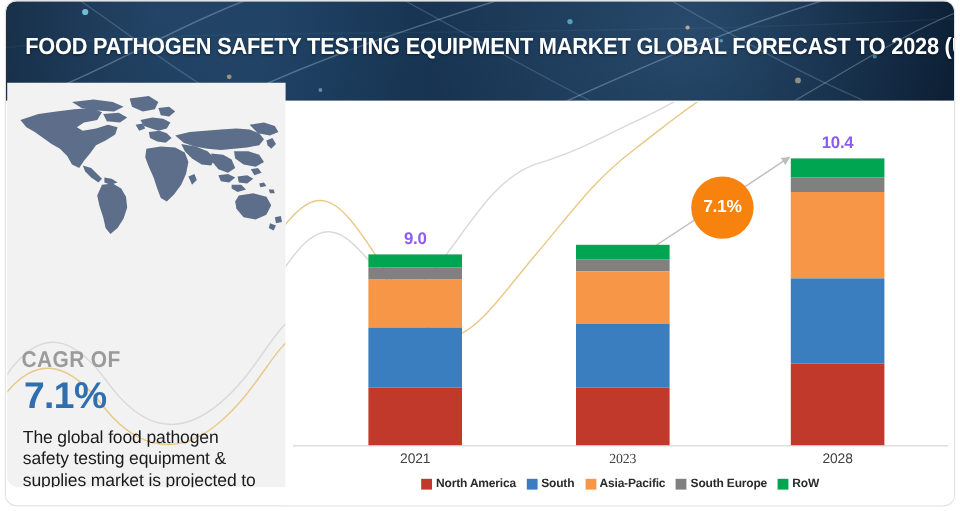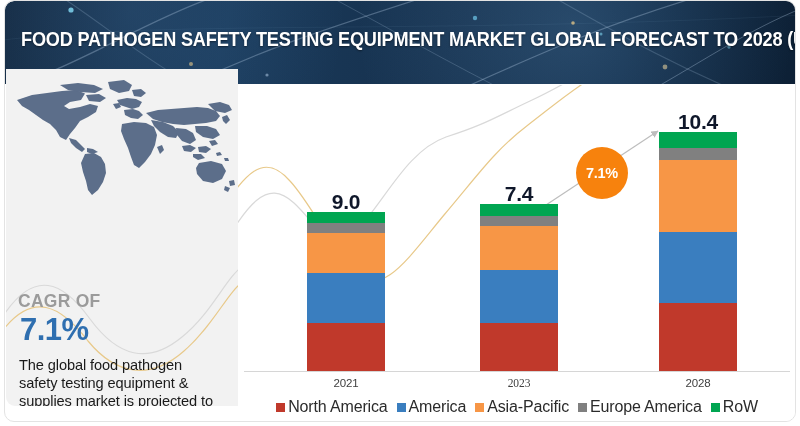--- a/index.html
+++ b/index.html
@@ -68,21 +68,21 @@
     background:#ffffff;overflow:hidden;
     border-bottom-right-radius:9px;
   }
   .chart-bg{position:absolute;left:0;top:0;}
   .plot{position:absolute;left:0;top:0;width:558px;height:337px;}
 
   .bar{position:absolute;width:78px;}
   .seg{position:absolute;left:0;width:78px;}
   .bar-total{
     position:absolute;text-align:center;width:78px;
-    color:#0f172a;font-size:21px;font-weight:bold;letter-spacing:-0.2px;
+    color:#8b5cf6;font-size:14px;font-weight:bold;letter-spacing:-0.2px;
   }
   .xtick{
     position:absolute;text-align:center;width:90px;
     color:#404040;font-size:11.5px;letter-spacing:-0.1px;
   }
   .axis-line{
     position:absolute;left:6px;top:286px;width:546px;height:1px;background:#d6d6d6;
   }
 
   .badge{
@@ -92,21 +92,21 @@
   }
   .badge span{color:#ffffff;font-size:14.5px;font-weight:bold;letter-spacing:-0.3px;}
 
   
   .legend{
     position:absolute;left:0px;top:313px;width:558px;
     display:flex;justify-content:center;align-items:center;gap:9px;
   }
   .legend-item{display:flex;align-items:center;gap:3px;}
   .swatch{width:9px;height:9px;display:inline-block;}
-  .legend-label{color:#2b2b2b;font-size:16px;letter-spacing:-0.15px;white-space:nowrap;}
+  .legend-label{color:#2b2b2b;font-size:10px;letter-spacing:-0.15px;white-space:nowrap;font-weight:bold;}
 </style>
 </head>
 <body>
 
 <div id="root">
  <div class="frame">
 
   <div class="header">
     <svg width="792" height="83" viewBox="0 0 792 83">
       <defs>
@@ -229,21 +229,20 @@
       <div class="bar-total" style="left:69px;top:105px;">9.0</div>
       <div class="bar" style="left:69px;top:127px;height:159px;">
         <div class="seg" style="top:0px;height:11px;background:#00a551;"></div>
         <div class="seg" style="top:11px;height:10px;background:#808080;"></div>
         <div class="seg" style="top:21px;height:40px;background:#f79646;"></div>
         <div class="seg" style="top:61px;height:50px;background:#3a7ebf;"></div>
         <div class="seg" style="top:111px;height:48px;background:#c0392b;"></div>
       </div>
       <div class="xtick" style="left:63px;top:292px;">2021</div>
 
-      <div class="bar-total" style="left:242px;top:97px;">7.4</div>
       <div class="bar" style="left:242px;top:119px;height:167px;">
         <div class="seg" style="top:0px;height:12px;background:#00a551;"></div>
         <div class="seg" style="top:12px;height:10px;background:#808080;"></div>
         <div class="seg" style="top:22px;height:44px;background:#f79646;"></div>
         <div class="seg" style="top:66px;height:53px;background:#3a7ebf;"></div>
         <div class="seg" style="top:119px;height:48px;background:#c0392b;"></div>
       </div>
       <div class="xtick" style="left:236px;top:292px;font-family:Liberation Serif, serif;">2023</div>
 
       <div class="bar-total" style="left:421px;top:25px;">10.4</div>
@@ -260,29 +259,29 @@
         <span>7.1%</span>
       </div>
 
       <div class="legend">
         <div class="legend-item">
           <span class="swatch" style="background:#c0392b;"></span>
           <span class="legend-label">North America</span>
         </div>
         <div class="legend-item">
           <span class="swatch" style="background:#3a7ebf;"></span>
-          <span class="legend-label">America</span>
+          <span class="legend-label">South</span>
         </div>
         <div class="legend-item">
           <span class="swatch" style="background:#f79646;"></span>
           <span class="legend-label">Asia-Pacific</span>
         </div>
         <div class="legend-item">
           <span class="swatch" style="background:#808080;"></span>
-          <span class="legend-label">Europe America</span>
+          <span class="legend-label">South Europe</span>
         </div>
         <div class="legend-item">
           <span class="swatch" style="background:#00a551;"></span>
           <span class="legend-label">RoW</span>
         </div>
       </div>
     </div>
   </div>
 
  </div>

